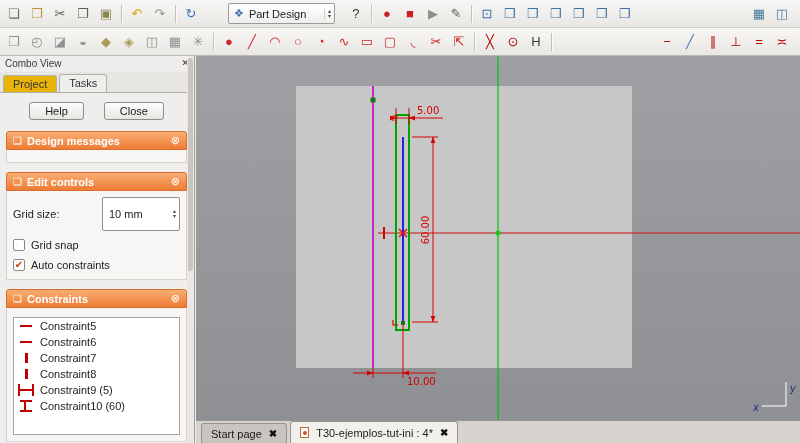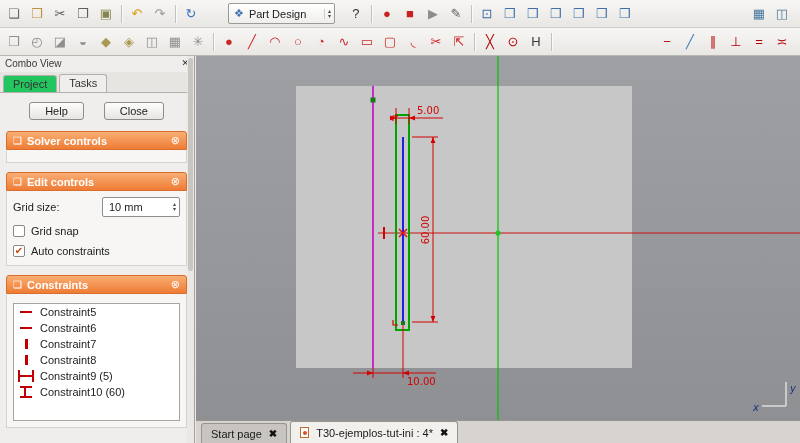--- a/index.html
+++ b/index.html
@@ -25,38 +25,38 @@
   .wbcombo .spin{border-left:1px solid #cfcdc9;padding-left:3px}
   .spin{display:flex;flex-direction:column;line-height:5px;font-size:6px;color:#4a4a4a}
 
   
   #combo-view{position:absolute;left:0;top:56px;width:195px;height:387px;background:#f0eeec;
               border-right:1px solid #a3a09c;display:flex;flex-direction:column;overflow:hidden}
   .cv-titlebar{height:16px;display:flex;align-items:flex-start;padding:2px 5px;font-size:10px;color:#3a3a3a}
   .cv-close{margin-left:auto;font-size:9px;color:#333}
   .cv-tabs{display:flex;padding:2px 3px 0;border-bottom:1px solid #b3b0ac;background:#e7e5e2;align-items:flex-end}
   .cv-tab{font-size:11px;padding:2px 9px;border:1px solid #b3b0ac;border-bottom:none;border-radius:3px 3px 0 0;
-          background:#22c55e;color:#333;margin-right:2px}
+          background:#eab308;color:#333;margin-right:2px}
   .cv-tab.active{background:#f0eeec;padding-bottom:3px}
   .cv-body{flex:1;padding:5px 7px 0 6px;overflow:hidden;position:relative}
   .cv-btnrow{display:flex;gap:20px;justify-content:center;margin:4px 16px 11px}
   .cv-btnrow button{font-size:11px;padding:2px 15px;border:1px solid #8f8d89;border-radius:3px;
           background:linear-gradient(#fdfdfc,#e7e5e2);color:#1c1c1c}
   .section{margin-bottom:9px}
   .sec-head{display:flex;align-items:center;gap:5px;background:linear-gradient(#f9ae74,#ee7c35);
             border:1px solid #d96d2b;border-radius:3px 3px 0 0;color:#fff;font-weight:bold;font-size:11px;padding:2px 6px}
   .sec-ico{font-size:10px;font-weight:normal}
   .sec-toggle{margin-left:auto;font-weight:normal;font-size:11px}
   .sec-body{border:1px solid #d6d3cf;border-top:none;background:#f7f6f4;padding:6px;font-size:11px}
   .solver-ok{color:#0d9b0d;margin-bottom:7px}
   .solver-sub{color:#2e2e2e;font-size:10px}
   .form-row{display:flex;align-items:center;margin-bottom:4px}
   .flabel{flex:1;color:#1c1c1c}
   .combo{display:flex;align-items:center;justify-content:space-between;background:#fff;border:1px solid #908e8a;
-         border-radius:2px;padding:1px 3px 1px 6px;min-width:78px;height:20px}
+         border-radius:2px;padding:1px 3px 1px 6px;min-width:78px;height:34px}
   .check-row{display:flex;align-items:center;gap:6px;margin:8px 0 2px}
   .cb{width:12px;height:12px;background:#fff;border:1px solid #8a8884;border-radius:2px;flex:none;
       display:flex;align-items:center;justify-content:center;font-size:10px;color:#c6400a;line-height:1}
   .cb:not(.checked) span{visibility:hidden}
   .clist{background:#fff;border:1px solid #a7a4a0;margin-top:3px;height:118px;overflow:hidden}
   .citem{display:flex;align-items:center;gap:6px;padding:1px 4px;height:16px;color:#1c1c1c}
   .ci{width:16px;height:12px;position:relative;flex:none}
   .ci[data-icon="horizontal"]::before{content:"";position:absolute;left:2px;right:2px;top:5px;height:2px;background:#c00000}
   .ci[data-icon="vertical"]::before{content:"";position:absolute;left:7px;top:1px;bottom:1px;width:3px;background:#c00000}
   .ci[data-icon="distance-h"]{border-left:2px solid #c00000;border-right:2px solid #c00000}
@@ -178,21 +178,21 @@
   </div>
   <div class="cv-body">
     <div class="cv-btnrow">
       <button>Help</button>
       <button>Close</button>
     </div>
 
     <div class="section">
       <div class="sec-head">
         <span class="sec-ico">❑</span>
-        <span>Solver controls</span>
+        <span>Design messages</span>
         <span class="sec-toggle">⊗</span>
       </div>
       <div class="sec-body">
       </div>
     </div>
 
     <div class="section">
       <div class="sec-head">
         <span class="sec-ico">❑</span>
         <span>Edit controls</span>

